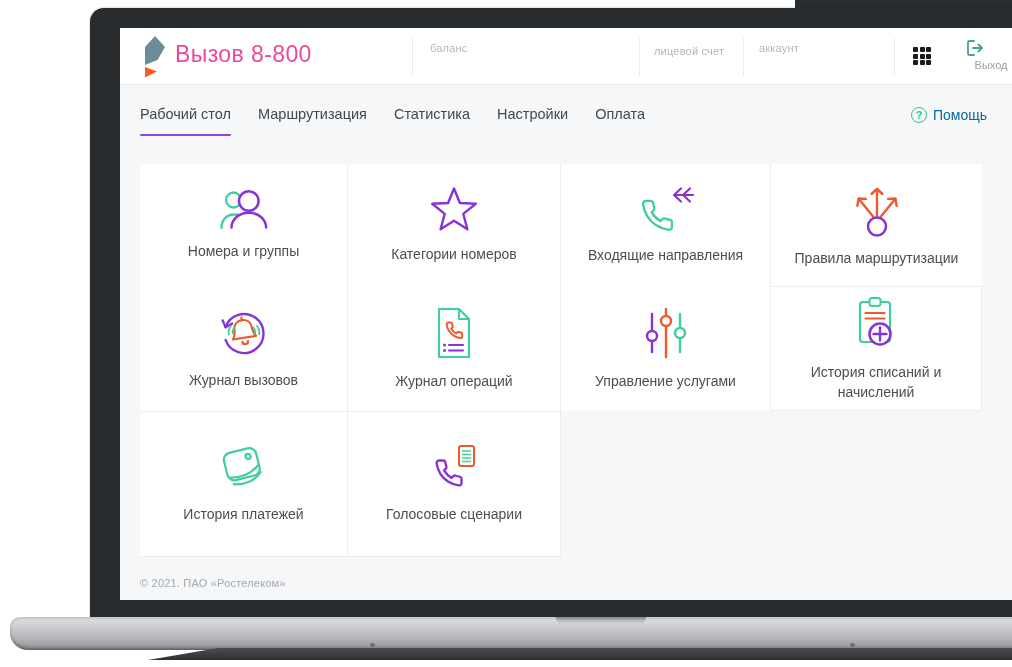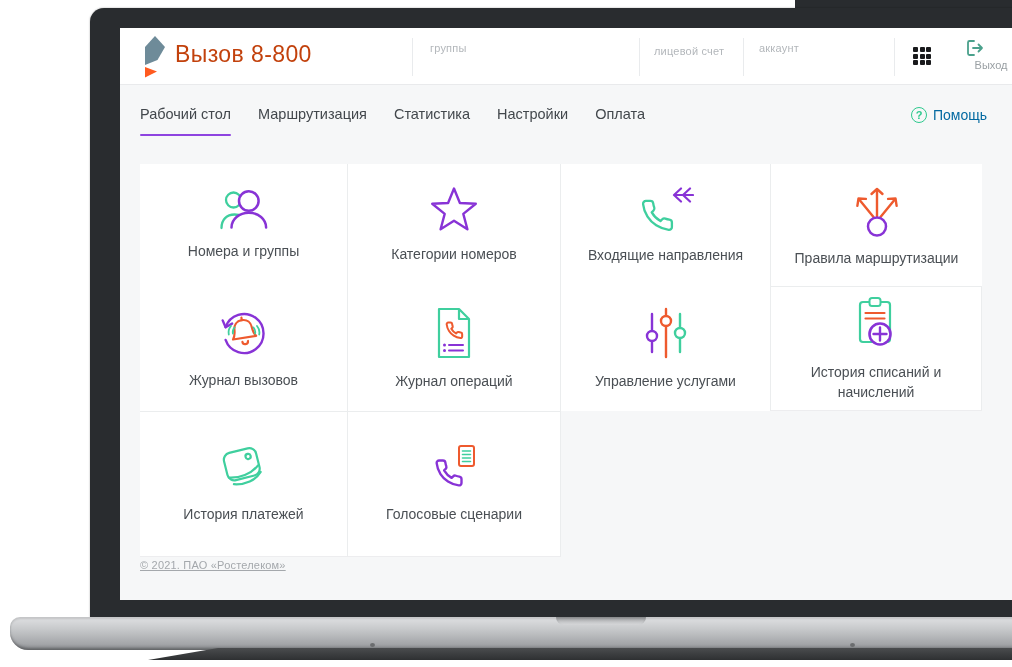--- a/index.html
+++ b/index.html
@@ -23,21 +23,21 @@
   .base{position:absolute;left:10px;top:617px;width:1020px;height:33px;background:linear-gradient(#e0e1e3,#c6c8ca 38%,#a5a7aa 80%,#8f9194);border-radius:10px 0 0 18px;box-shadow:inset 0 2px 2px rgba(0,0,0,.12), inset 0 -3px 3px -1px rgba(55,57,59,.55);}
   .base-notch{position:absolute;left:556px;top:617px;width:90px;height:8px;background:linear-gradient(#a9abad,#d7d8da);border-radius:0 0 11px 11px;box-shadow:inset 0 2px 3px rgba(0,0,0,.22);}
   .base-foot{position:absolute;width:5px;height:4px;border-radius:50%;background:#6b6d6f;top:643px;}
   .base-foot.f1{left:370px;} .base-foot.f2{left:850px;}
   .base-bottom{position:absolute;left:148px;top:648px;width:880px;height:12px;background:linear-gradient(#4a4c4e,#2e3032);clip-path:polygon(70px 0,100% 0,100% 100%,0 100%);}
 
   
   .content{position:relative;width:100%;height:100%;background:#fff;}
   .appheader{position:relative;height:57px;background:#fff;border-bottom:1px solid #e9eaec;}
   .logo{position:absolute;left:18px;top:6px;}
-  .app-title{position:absolute;left:55px;top:13px;font-size:23px;letter-spacing:.4px;color:#c2410c;font-weight:400;}
+  .app-title{position:absolute;left:55px;top:13px;font-size:23px;letter-spacing:.4px;color:#ec4899;font-weight:400;}
   .vdiv{position:absolute;top:10px;width:1px;height:38px;background:#e9ebed;}
   .hlabel{position:absolute;font-size:11px;color:#b3b7bb;letter-spacing:.2px;}
   .lbl-balance{left:310px;top:14px;}
   .lbl-pacc{left:534px;top:17px;}
   .lbl-acc{left:639px;top:14px;}
   .apps-btn{position:absolute;left:793px;top:19px;display:grid;grid-template-columns:repeat(3,5px);grid-gap:1.5px;cursor:pointer;}
   .apps-btn i{width:5px;height:5px;background:#191a1c;border-radius:1px;display:block;}
   .logout{position:absolute;left:832px;top:11px;width:48px;display:flex;flex-direction:column;align-items:center;cursor:pointer;}
   .logout-label{font-size:11px;color:#9aa0a4;margin-top:2px;padding-left:30px;}
 
@@ -51,21 +51,21 @@
   .help-label{font-size:14px;color:#0369a1;}
 
   .tilegrid{position:absolute;left:20px;top:79px;width:842px;display:grid;grid-template-columns:208px 213px 210px 211px;grid-template-rows:122px 125px 146px;}
   .cell{background:#fff;display:flex;flex-direction:column;align-items:center;justify-content:center;gap:11px;cursor:pointer;}
   .cell.empty{background:transparent;cursor:default;}
   .br{border-right:1px solid #ebedee;align-items:center;}
   .bt{border-top:1px solid #ebedee;}
   .bb{border-bottom:1px solid #ededef;}
   .tile-label{font-size:14px;color:#4a4f54;text-align:center;max-width:178px;line-height:1.45;}
 
-  .copyright{position:absolute;left:20px;top:474px;font-size:11px;color:#a4a8ac;letter-spacing:.2px;text-decoration:underline;}
+  .copyright{position:absolute;left:20px;top:492px;font-size:11px;color:#a4a8ac;letter-spacing:.2px;}
 
   
   svg{display:block;}
   .ic-g,.ic-p,.ic-o{fill:none;stroke-linecap:round;stroke-linejoin:round;}
   .ic-g{stroke:var(--icon-green);}
   .ic-p{stroke:var(--icon-purple);}
   .ic-o{stroke:var(--icon-orange);}
   .icf{fill:#ffffff;}
   .dot-p{fill:var(--icon-purple);stroke:none;}
 </style>
@@ -79,21 +79,21 @@
       <div class="content">
 
         <div class="appheader">
           <svg class="logo" width="28" height="46" viewBox="0 0 28 46">
             <path d="M17 2 L27 13 L19.5 26 L7 31 L7 13 Z" fill="var(--brand-slate)"></path>
             <path d="M7 33 L19 37.5 L7 43.5 Z" fill="var(--brand-orange)"></path>
           </svg>
           <div class="app-title">Вызов 8-800</div>
 
           <div class="vdiv" style="left:292px"></div>
-          <div class="hlabel lbl-balance">группы</div>
+          <div class="hlabel lbl-balance">баланс</div>
           <div class="vdiv" style="left:519px"></div>
           <div class="hlabel lbl-pacc">лицевой счет</div>
           <div class="vdiv" style="left:623px"></div>
           <div class="hlabel lbl-acc">аккаунт</div>
           <div class="vdiv" style="left:774px"></div>
 
           <div class="apps-btn">
             <i></i>
               <i></i>
               <i></i>

